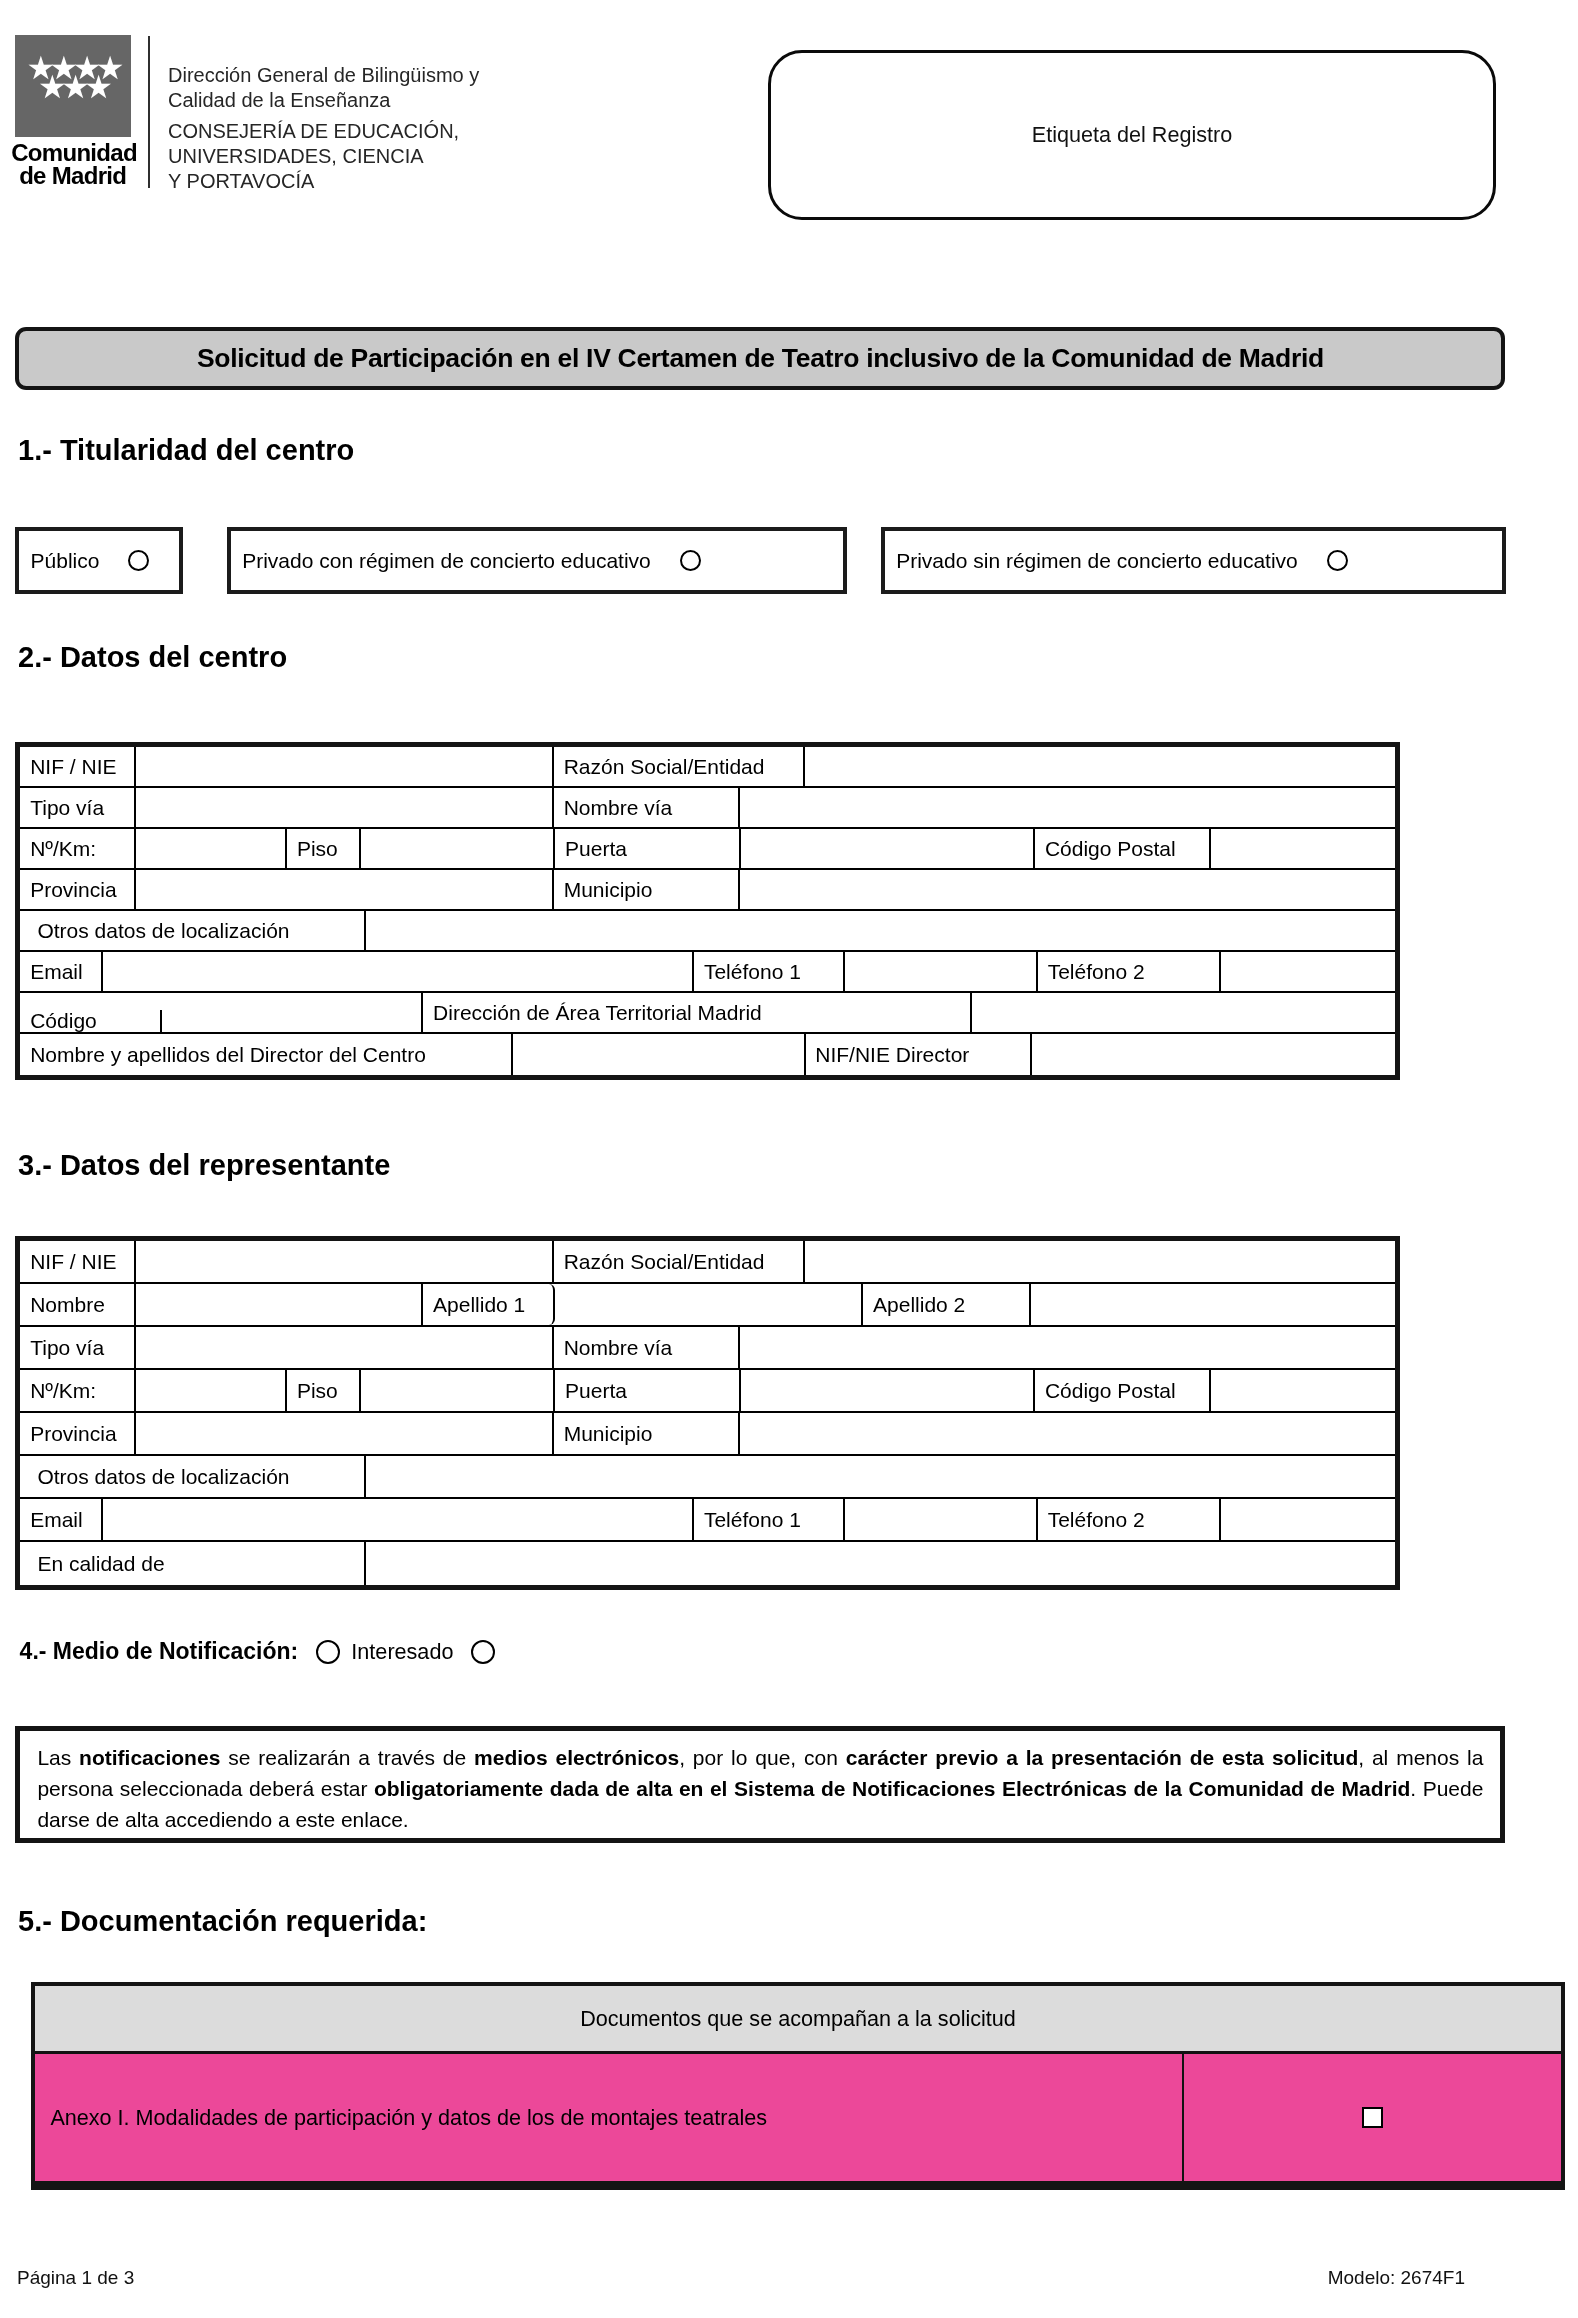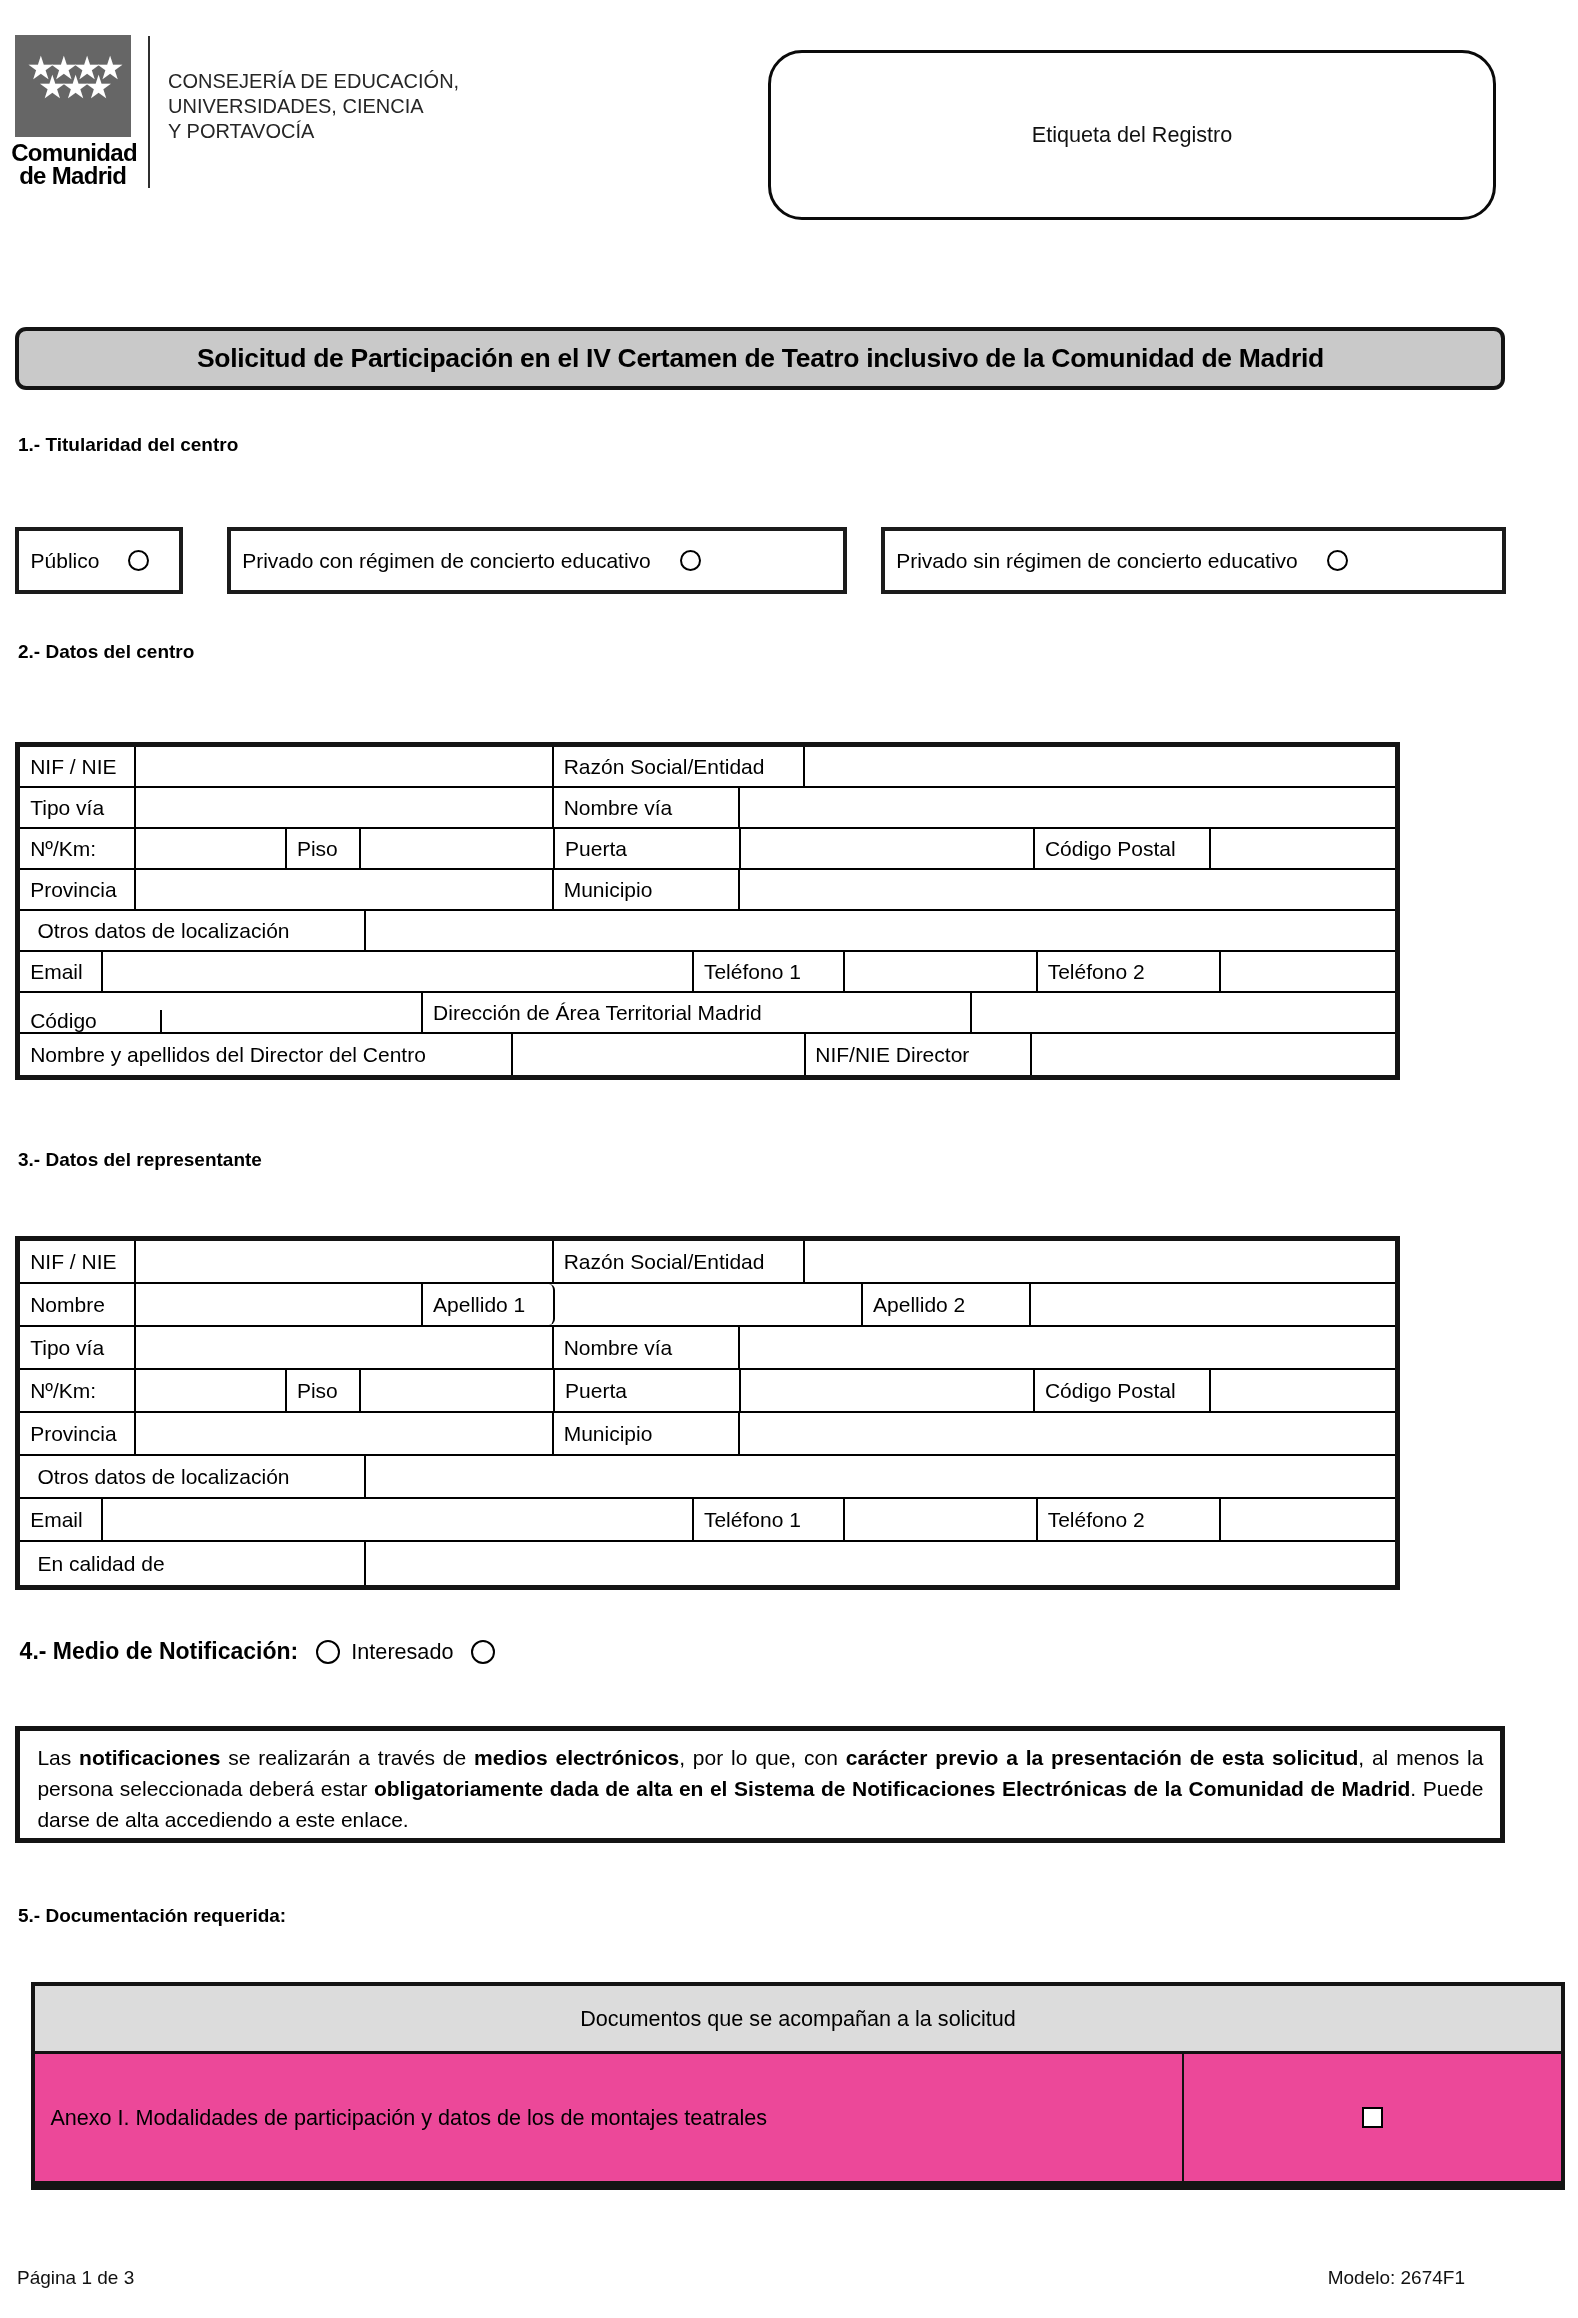--- a/index.html
+++ b/index.html
@@ -26,21 +26,21 @@
               display:flex; align-items:center; justify-content:center; }
   .etiqueta span { font-size:21.6px; color:#111; }
 
   
   .titlebar { left:15.4px; top:327px; width:1490px; height:63px;
               background:#c9c9c9; border:4.2px solid #141414; border-radius:11.2px;
               display:flex; align-items:center; justify-content:center; }
   .titlebar span { font-weight:bold; font-size:26.5px; letter-spacing:-0.3px; }
 
   
-  .sechead { left:18px; font-weight:bold; font-size:19px; white-space:nowrap;text-align:center; }
+  .sechead { left:18px; font-weight:bold; font-size:29px; white-space:nowrap;text-align:center; }
 
   
   .optbox { top:527px; height:67px; border:4.9px solid #1b1b1b; background:#fff;
             display:flex; align-items:center; padding:0 17px 0 11.2px; }
   .optbox .lbltxt { font-size:21px; white-space:nowrap; }
   .radio { width:21px; height:21px; border:2.8px solid #000; border-radius:50%;
            background:#fff; flex:0 0 auto; }
   .optbox .radio { margin-left:29px; }
 
   
@@ -88,20 +88,24 @@
 <div class="abs flag">
   <div class="stars1">★★★★</div>
   <div class="stars2">★★★</div>
 </div>
 <div class="abs region">
   <div>Comunidad</div>
   <div>de Madrid</div>
 </div>
 <div class="abs hdr-divider"></div>
 <div class="abs dept">
+  <div class="grp1">
+    <div>Dirección General de Bilingüismo y</div>
+    <div>Calidad de la Enseñanza</div>
+  </div>
   <div class="grp2">
     <div>CONSEJERÍA DE EDUCACIÓN,</div>
     <div>UNIVERSIDADES, CIENCIA</div>
     <div>Y PORTAVOCÍA</div>
   </div>
 </div>
 <div class="abs etiqueta">
   <span>Etiqueta del Registro</span>
 </div>
 

